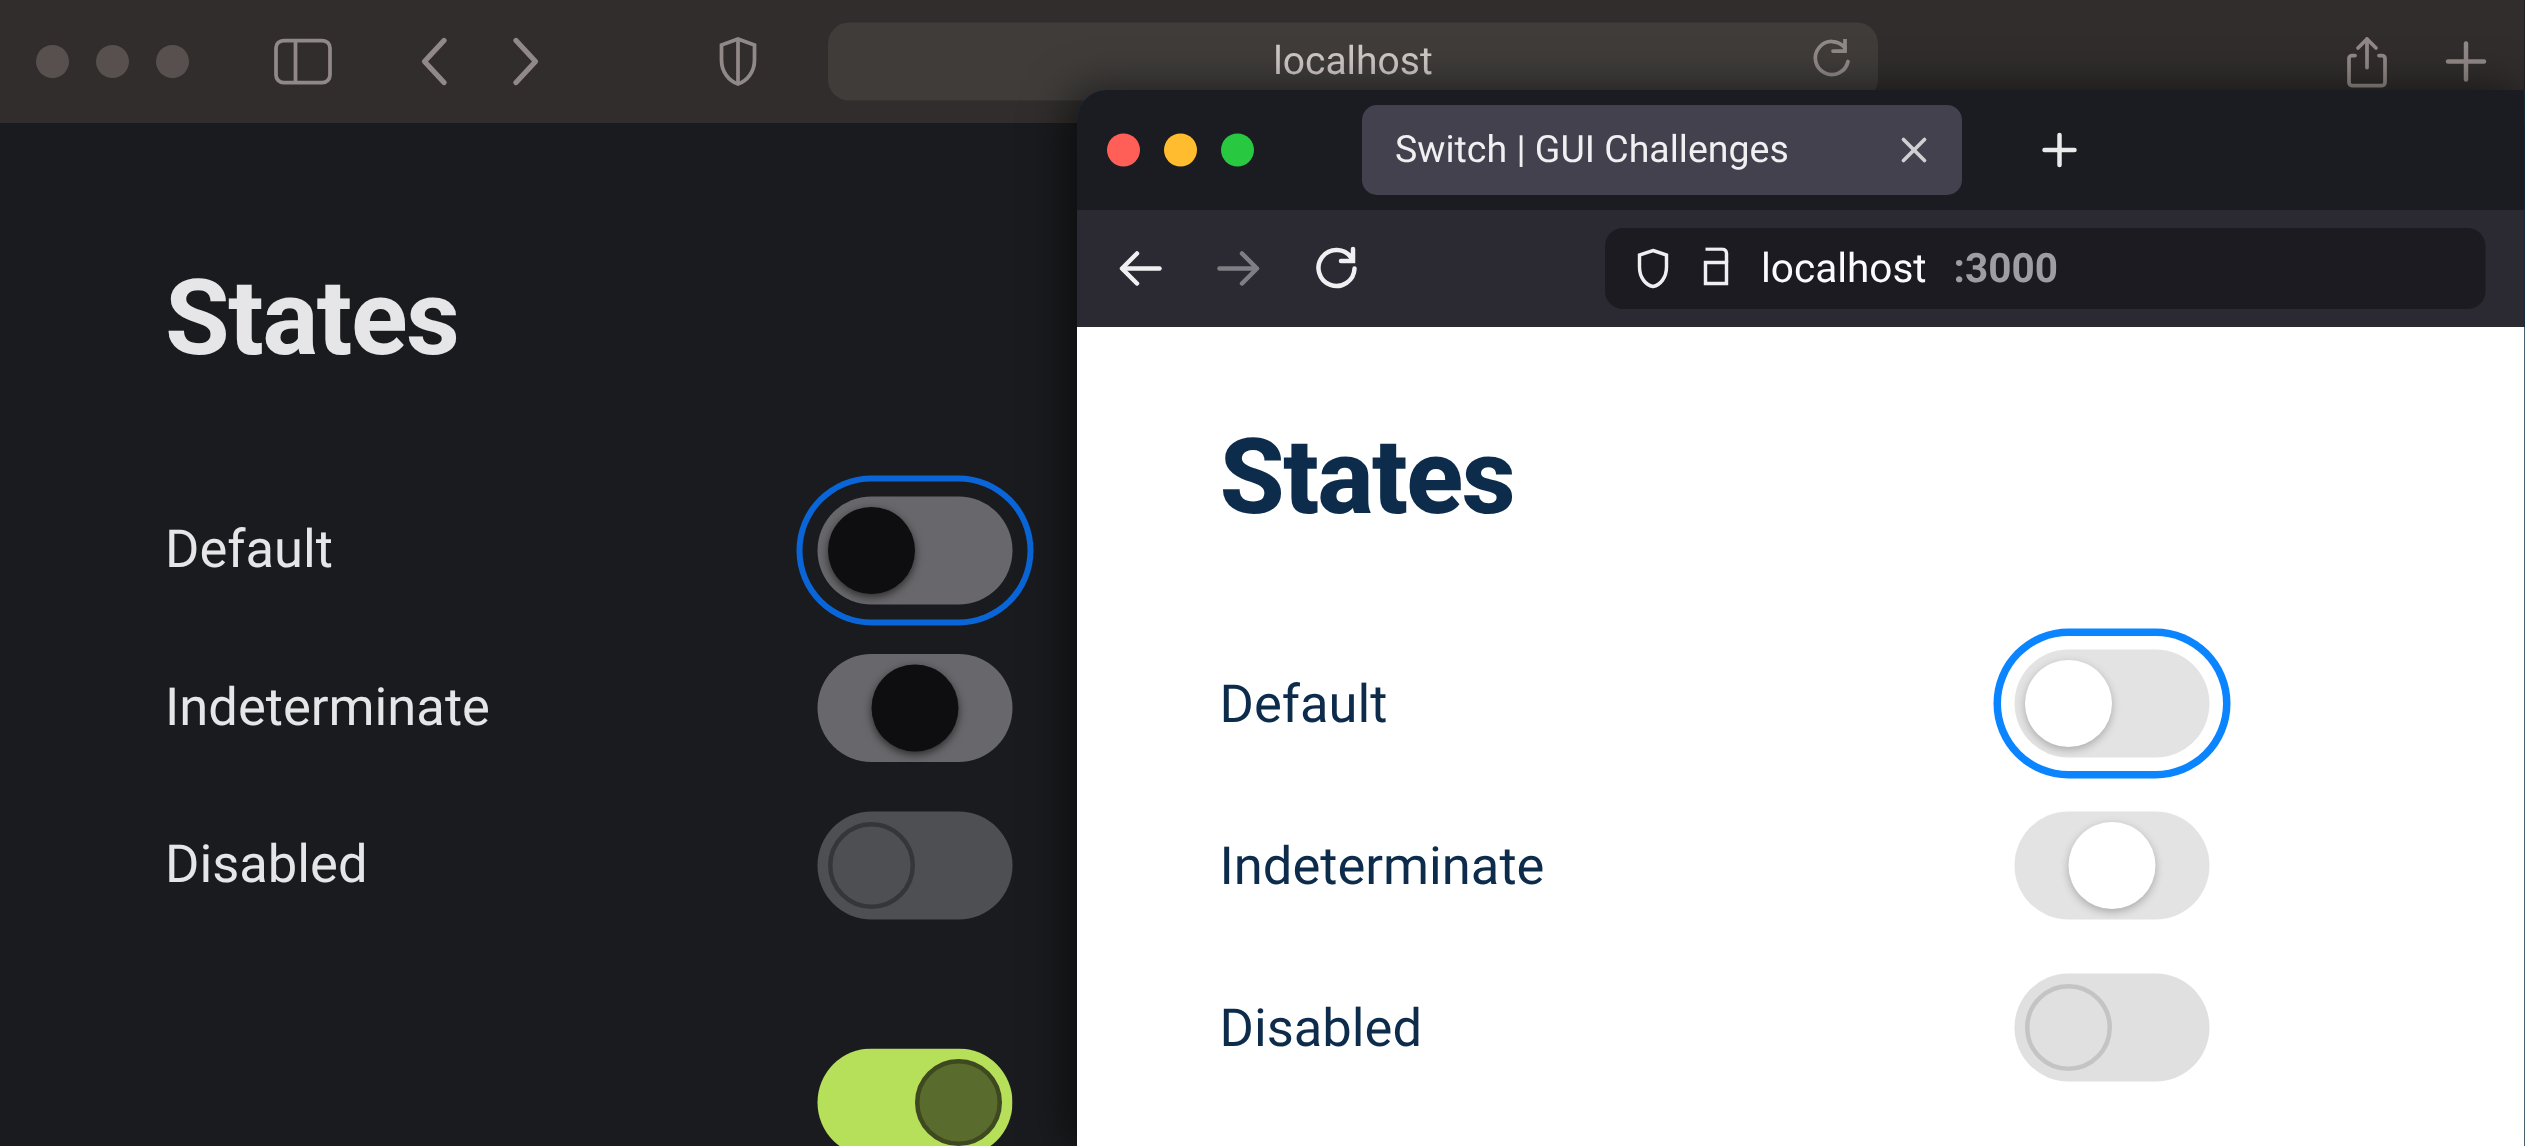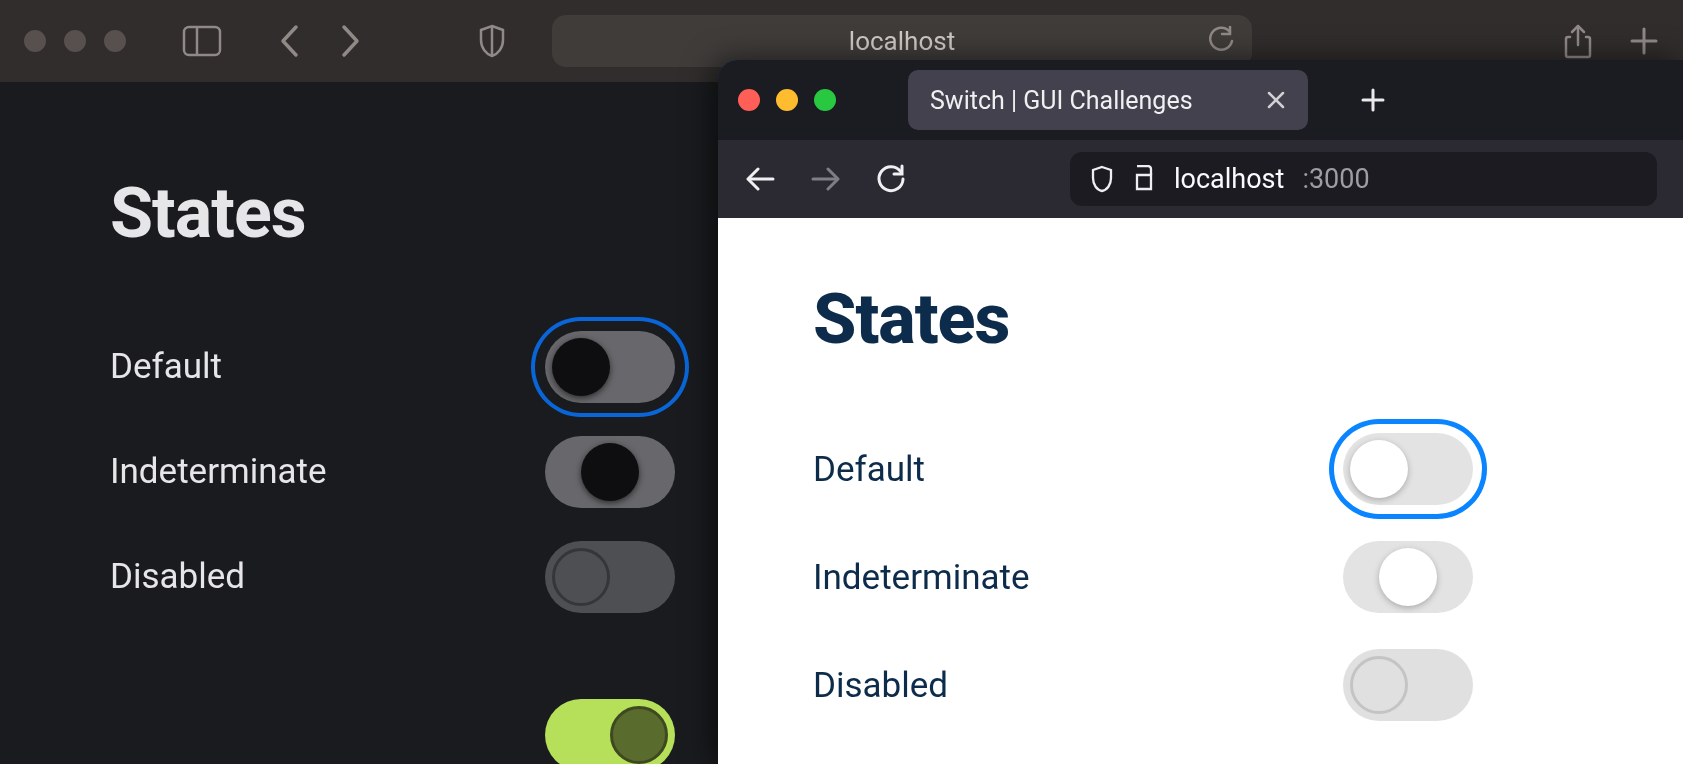--- a/index.html
+++ b/index.html
@@ -166,21 +166,21 @@
     height: 54px;
     border-radius: 12px;
     flex:1;
     max-width: 640px;
     display:flex; align-items:center;
     padding: 0 20px;
     gap: 18px;
     color:#fbfbfe;
     font-size: 27px;
   }
-  .ff-url .port{ color:#9d9da3;}
+  .ff-url .port{ color:#9d9da3;font-weight:bold;}
   .ff-content {
     position:absolute; left:0; top:158px; right:0; bottom:0;
     background:#ffffff;
     padding: 60px 95px;
     color:#0d2c4b;
   }
   .ff-content h1 {
     font-size: 70px; font-weight: 800; letter-spacing:-1px;
     margin-bottom: 55px;
   }

